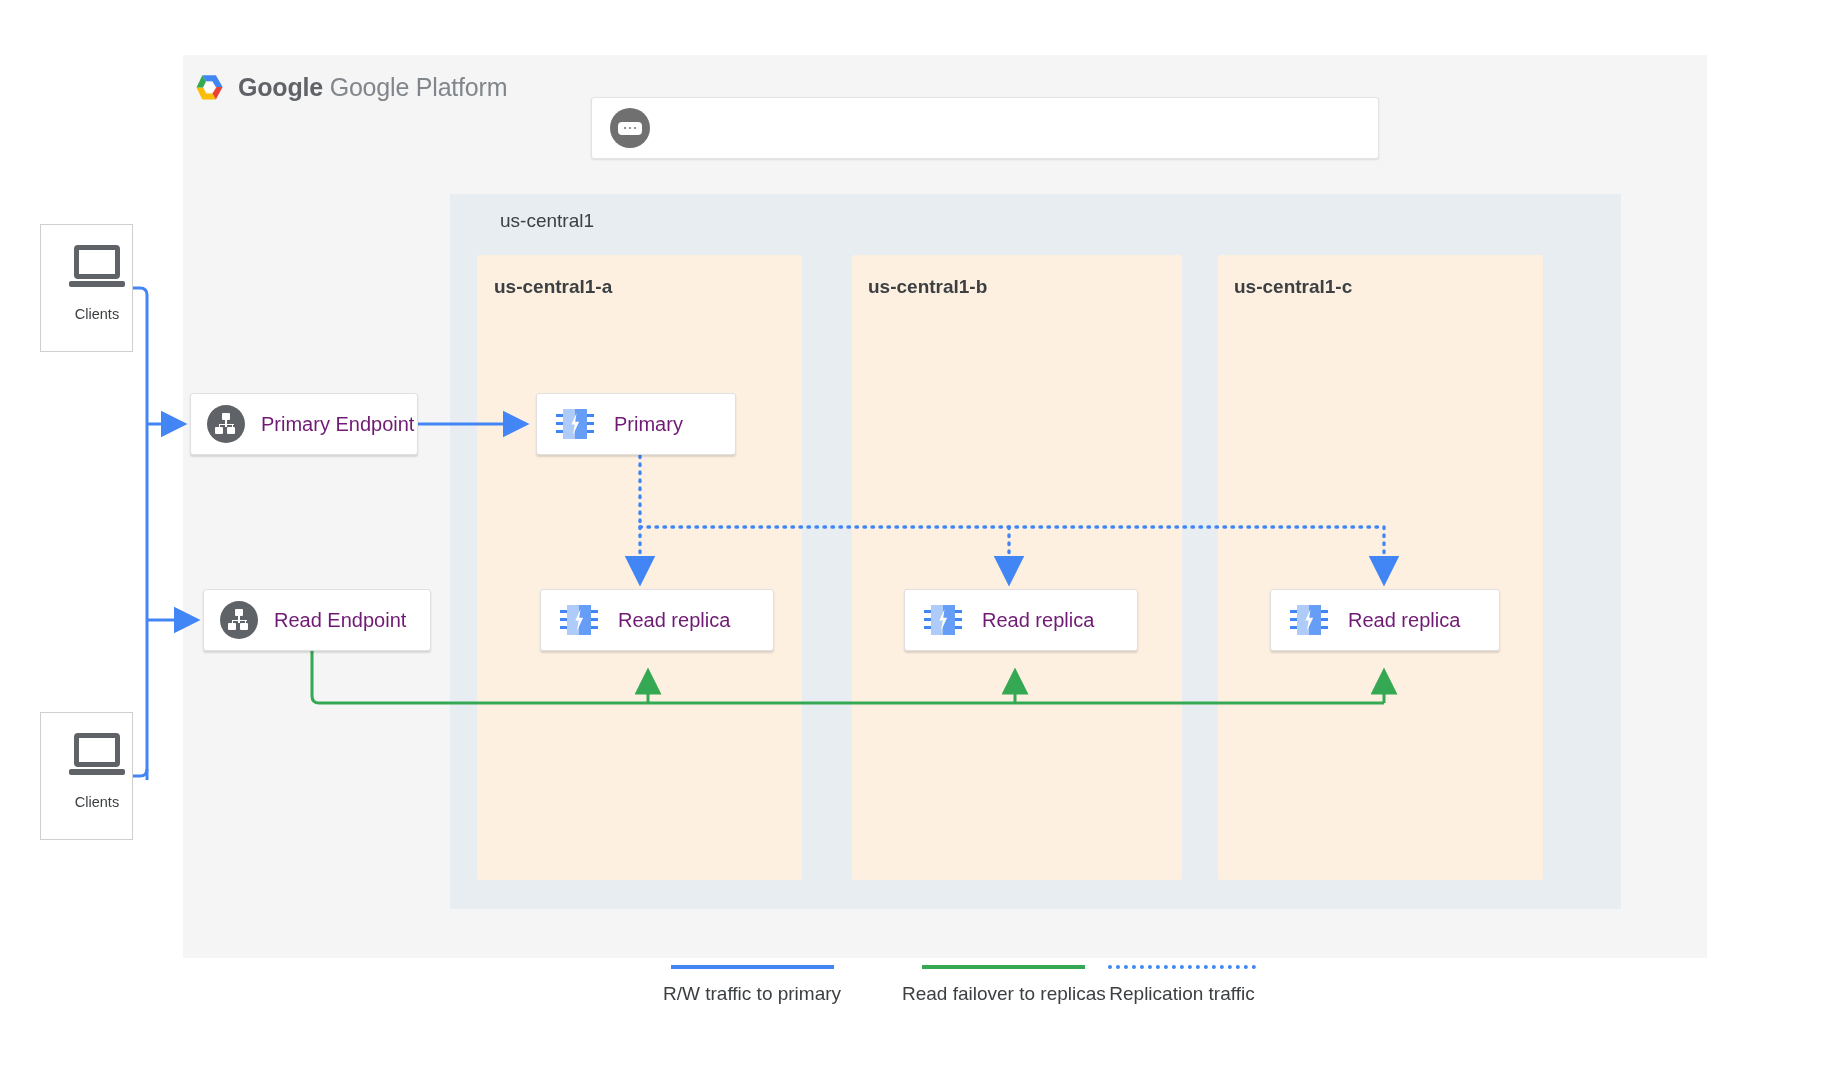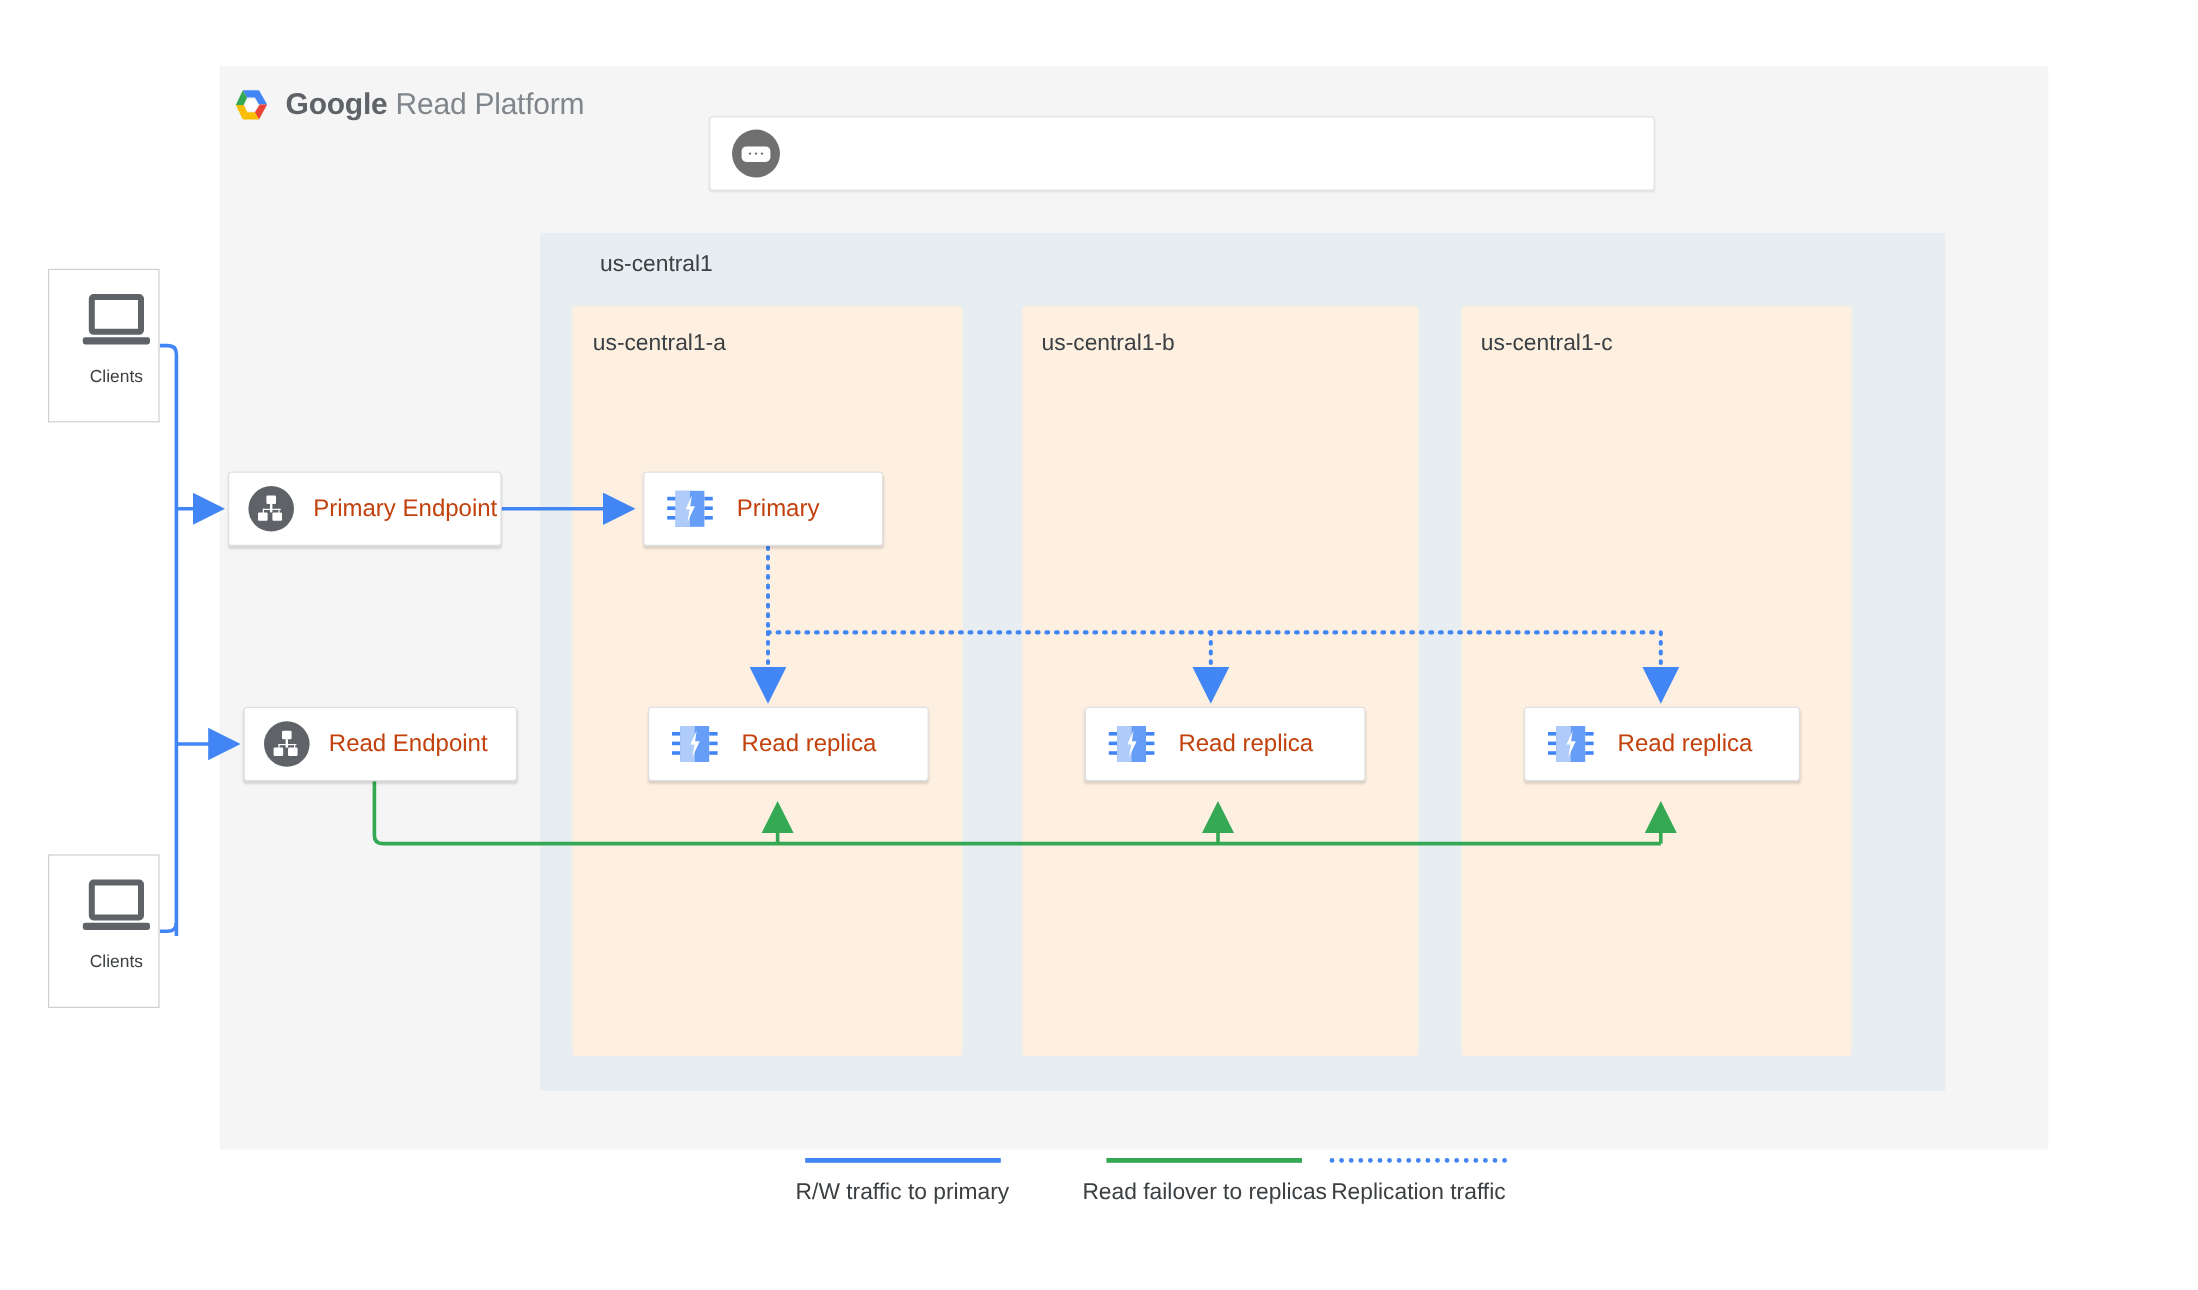--- a/index.html
+++ b/index.html
@@ -33,27 +33,27 @@
   
   .region{position:absolute;left:450px;top:194px;width:1171px;height:715px;
           background:#e8edf1;}
   .region-label{position:absolute;left:466px;top:210px;font-size:19px;color:#3c4043;margin-left:34px;}
 
   
   .zone{position:absolute;top:255px;width:325px;height:625px;background:#fdf0e1;
         border-radius:3px;}
   .zone.zb{width:330px;}
   .zone.zc{width:325px;}
-  .zone-label{position:absolute;font-size:19px;color:#3c4043;top:276px;}
+  .zone-label{position:absolute;font-size:19px;color:#3c4043;top:276px;font-weight:bold;}
 
   
   .card{position:absolute;background:#ffffff;border:1px solid #e0e0e0;border-radius:3px;
         display:flex;align-items:center;box-sizing:border-box;
         box-shadow:0 2px 2px rgba(0,0,0,0.13);}
-  .card .lbl{font-size:20px;color:#c2410c;white-space:nowrap;}
+  .card .lbl{font-size:20px;color:#701a75;white-space:nowrap;}
 
   .ep-card{width:228px;height:62px;padding-left:16px;}
   .ep-card .lbl{margin-left:16px;}
   .ep-icon{width:38px;height:38px;border-radius:50%;background:#5f6368;flex:none;
            position:relative;}
   .ep-icon .top{position:absolute;left:15px;top:8px;width:8px;height:7px;background:#fff;border-radius:1px;}
   .ep-icon .b1{position:absolute;left:8px;top:22px;width:8px;height:7px;background:#fff;border-radius:1px;}
   .ep-icon .b2{position:absolute;left:20px;top:22px;width:8px;height:7px;background:#fff;border-radius:1px;}
   .ep-icon .vbar{position:absolute;left:18.3px;top:15px;width:1.6px;height:7px;background:#fff;}
   .ep-icon .hbar{position:absolute;left:11.5px;top:18.5px;width:15px;height:1.6px;background:#fff;}
@@ -111,21 +111,21 @@
   <div class="gcp-logo-row">
     <svg width="31" height="28" viewBox="0 0 32 29">
       <path d="M20.5 1.2 L27.5 13.5 L20.5 13.5 L16 6 Z" fill="#4285f4"></path>
       <path d="M27.5 13.5 L20.5 26.5 L16.8 20.5 L21.2 13.5 Z" fill="#ea4335"></path>
       <path d="M20.5 26.5 L6.5 26.5 L10.2 20.3 L17 20.3 Z" fill="#fbbc04"></path>
       <path d="M6.5 26.5 L0.5 14 L7.3 14 L10.5 20.3 Z" fill="#fbbc04"></path>
       <path d="M0.5 14 L6.5 1.2 L10.3 7.5 L7.2 14 Z" fill="#34a853"></path>
       <path d="M6.5 1.2 L20.5 1.2 L17 7.5 L10.3 7.5 Z" fill="#4285f4"></path>
       <circle cx="14" cy="14" r="5.1" fill="#ffffff"></circle>
     </svg>
-    <div class="gcp-word"><span class="g1">Google</span><span class="g2"> Read Platform</span></div>
+    <div class="gcp-word"><span class="g1">Google</span><span class="g2"> Google Platform</span></div>
   </div>
 
   <div class="health-bar">
     <div class="mon-icon">
       <div class="mon-pill">
           <i></i>
           <i></i>
           <i></i>
         </div>
     </div>

